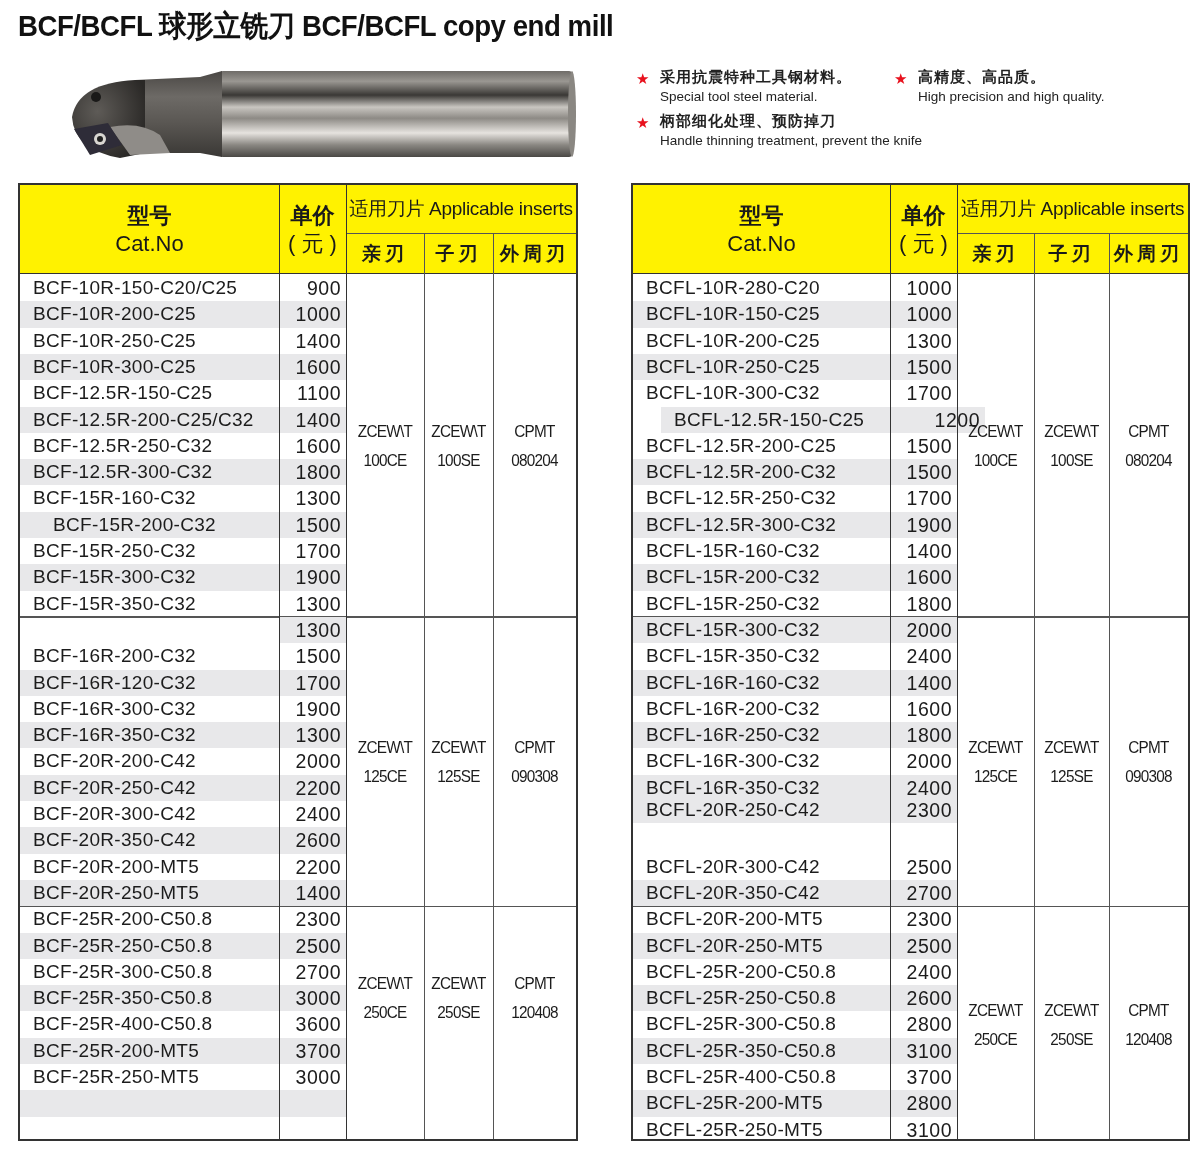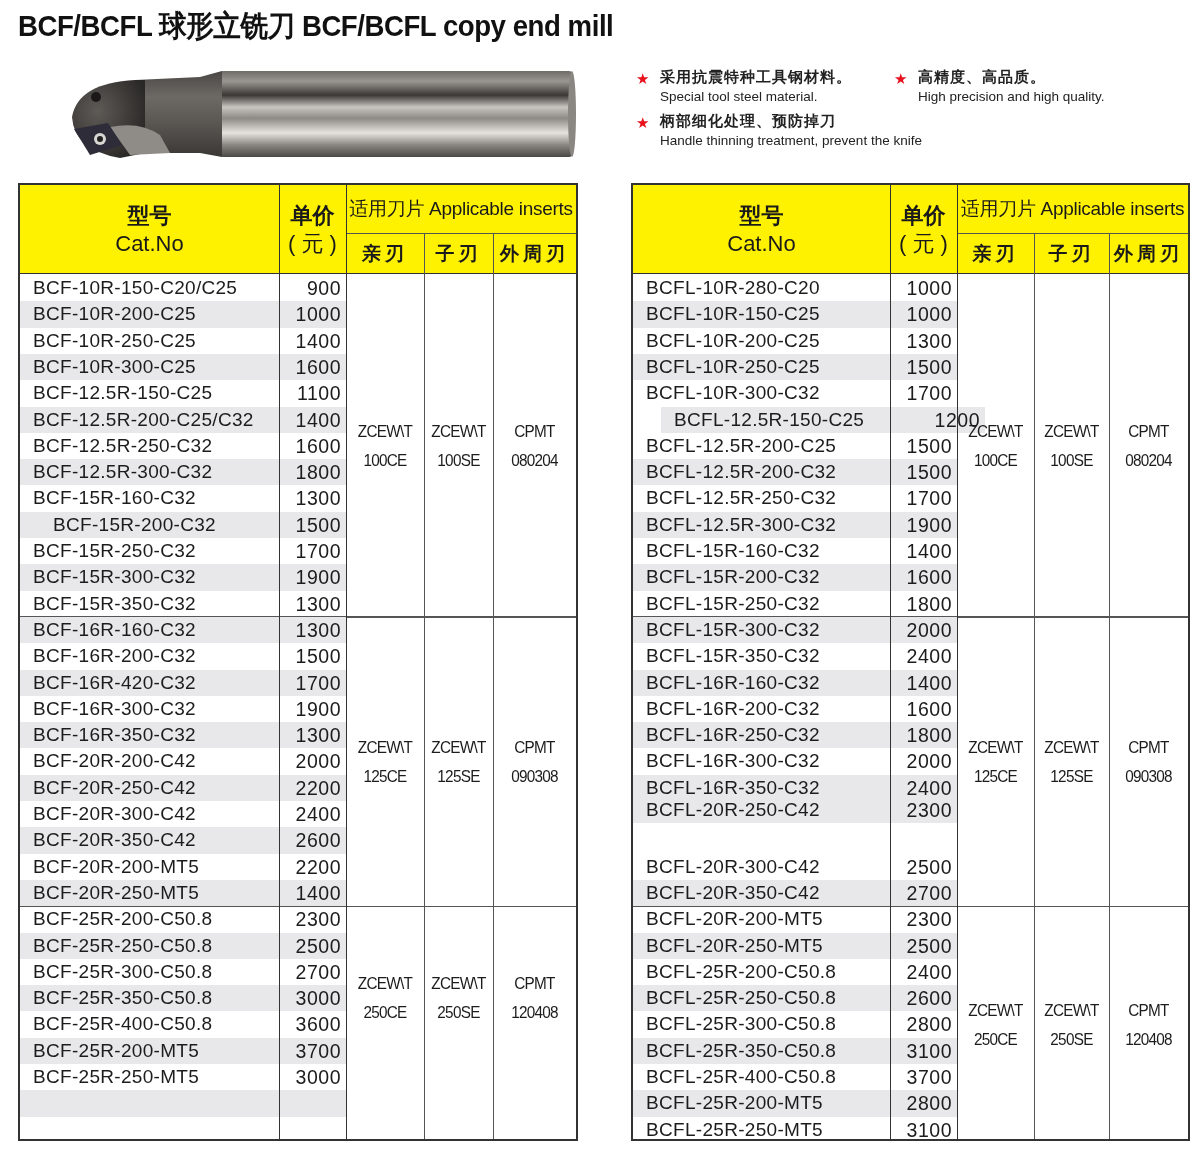--- a/index.html
+++ b/index.html
@@ -191,29 +191,28 @@
       <div class="ins" style="left: 404px; top: 0px; width: 69px; height: 341.9px;">
         <span>ZCEW\T</span>
         <span>100SE</span>
       </div>
       <div class="ins" style="left: 473px; top: 0px; width: 83px; height: 341.9px;">
         <span>CPMT</span>
         <span>080204</span>
       </div>
       <div class="grpline" style="left: 0px; top: 341.4px; width: 556px;"></div>
       <div class="row alt" style="top: 341.9px; width: 326px;">
-        <div class="cat" style="width: 259px;">BCF-16R-160-C32</div>
         <div class="prc" style="left: 259px; width: 67px;">1300</div>
       </div>
       <div class="row" style="top: 368.2px; width: 326px;">
         <div class="cat" style="width: 259px;">BCF-16R-200-C32</div>
         <div class="prc" style="left: 259px; width: 67px;">1500</div>
       </div>
       <div class="row alt" style="top: 394.5px; width: 326px;">
-        <div class="cat" style="width: 259px;">BCF-16R-420-C32</div>
+        <div class="cat" style="width: 259px;">BCF-16R-120-C32</div>
         <div class="prc" style="left: 259px; width: 67px;">1700</div>
       </div>
       <div class="row" style="top: 420.8px; width: 326px;">
         <div class="cat" style="width: 259px;">BCF-16R-300-C32</div>
         <div class="prc" style="left: 259px; width: 67px;">1900</div>
       </div>
       <div class="row alt" style="top: 447.1px; width: 326px;">
         <div class="cat" style="width: 259px;">BCF-16R-350-C32</div>
         <div class="prc" style="left: 259px; width: 67px;">1300</div>
       </div>

